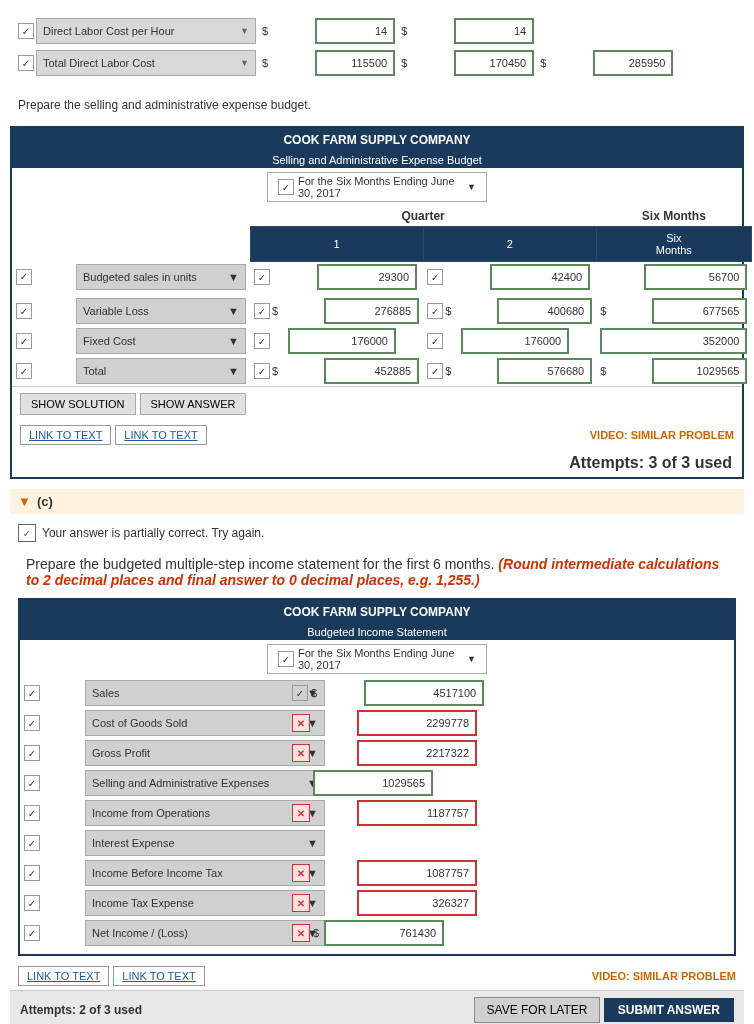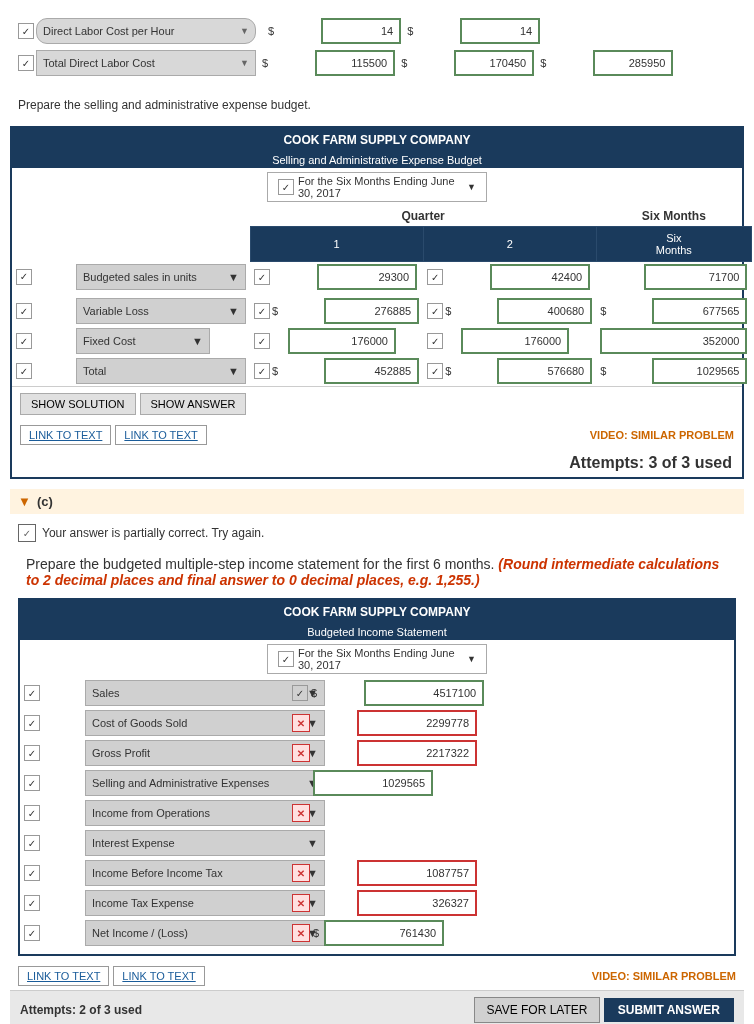--- a/index.html
+++ b/index.html
@@ -59,21 +59,21 @@
 </head>
 <body>
 
 <div class="main-container">
 
   <div class="top-rows-section">
     <div class="field-row">
       <div class="field-checkbox">
         <div class="checkbox checked"></div>
       </div>
-      <div class="field-dropdown" style="flex: 0 0 220px; margin-right: 12px; border-radius: 11px;">
+      <div class="field-dropdown" style="flex: 0 0 220px; margin-right: 6px;">
         <span>Direct Labor Cost per Hour</span>
         <span class="dropdown-arrow">▼</span>
       </div>
       <div style="display:flex; align-items:center; margin-right:6px;">
         <span class="dollar-prefix">$</span>
         <div class="value-box" style="min-width:80px;">
           <span>14</span>
         </div>
       </div>
       <div style="display:flex; align-items:center;">
@@ -158,21 +158,21 @@
               <div class="value-box" style="min-width:100px;">29300</div>
             </div>
           </td>
           <td style="padding:2px 4px;">
             <div style="display:flex; align-items:center;">
               <div class="checkbox checked" style="margin-right:3px;"></div>
               <div class="value-box" style="min-width:100px;">42400</div>
             </div>
           </td>
           <td style="padding:2px 4px;">
-            <div class="value-box" style="min-width:100px;">71700</div>
+            <div class="value-box" style="min-width:100px;">56700</div>
           </td>
         </tr>
 
         <tr style="height:4px;">
             <td colspan="4"></td>
           </tr>
 
         <tr class="table-row">
           <td style="padding:2px 4px;">
             <div style="display:flex; align-items:center;">
@@ -202,21 +202,21 @@
               <span style="font-size:11px; margin-right:2px;">$</span>
               <div class="value-box" style="min-width:95px;">677565</div>
             </div>
           </td>
         </tr>
 
         <tr class="table-row">
           <td style="padding:2px 4px;">
             <div style="display:flex; align-items:center;">
               <div class="checkbox checked" style="margin-right:3px;"></div>
-              <div class="income-dropdown-field" style="width:134px;">
+              <div class="income-dropdown-field" style="width:170px;">
                 <span>Fixed Cost</span>
                 <span>▼</span>
               </div>
             </div>
           </td>
           <td style="padding:2px 4px;">
             <div style="display:flex; align-items:center;">
               <div class="checkbox checked" style="margin-right:2px;"></div>
               <div class="value-box" style="min-width:108px; margin-left:16px;">176000</div>
             </div>
@@ -383,20 +383,21 @@
         <div class="income-label">
           <div class="income-dropdown-field">
             <span>Income from Operations</span>
             <span>▼</span>
           </div>
         </div>
         <div class="income-value" style="margin-left:8px;">
           <div style="width:18px; height:18px; border:1px solid #cc3333; background:#ffe0e0; display:flex; align-items:center; justify-content:center; margin-right:3px;">
             <span style="color:#cc3333; font-size:10px; font-weight:bold;">✕</span>
           </div>
+          <div class="value-box red">1187757</div>
         </div>
       </div>
 
       <div class="income-row">
         <div class="income-checkbox">
           <div class="checkbox checked"></div>
         </div>
         <div class="income-label">
           <div class="income-dropdown-field">
             <span>Interest Expense</span>

